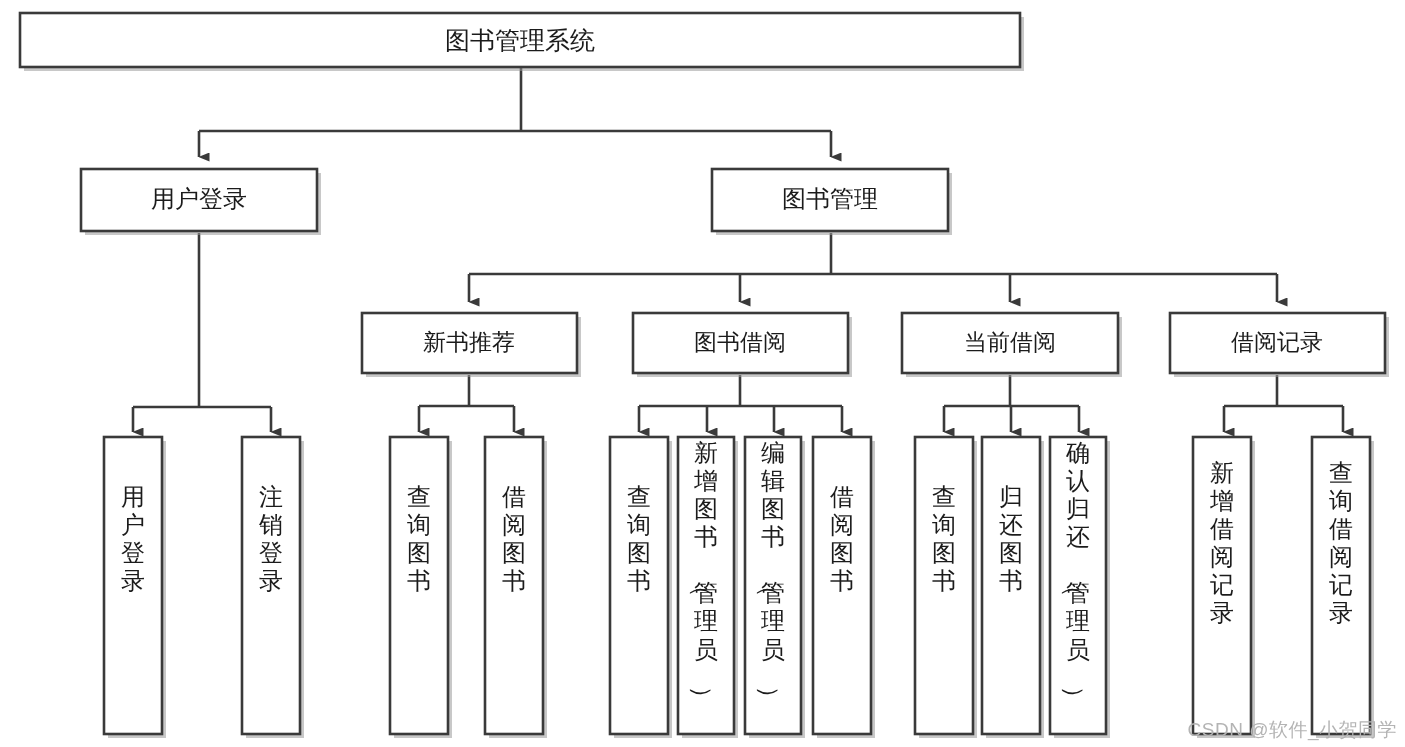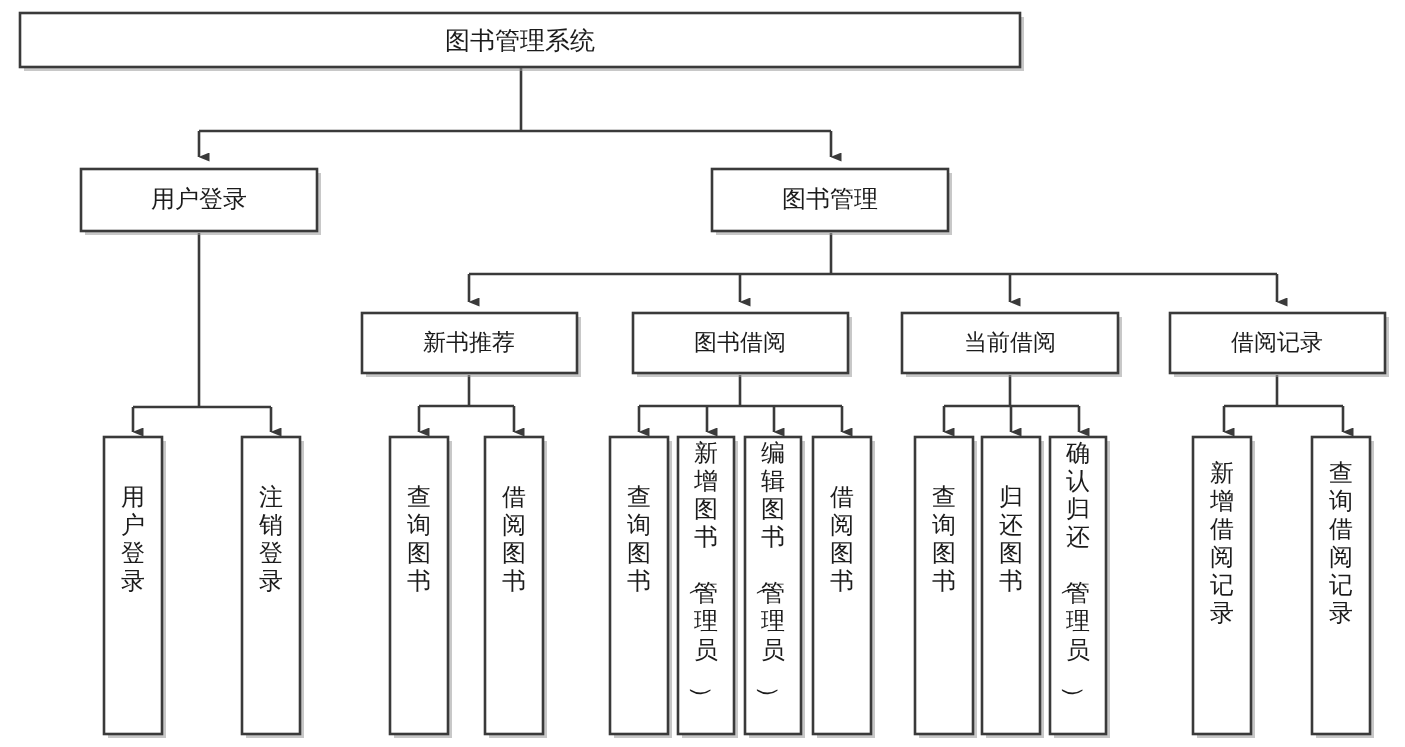--- a/index.html
+++ b/index.html
@@ -235,13 +235,14 @@
       <text class="leaf-label" x="1222" y="481"><tspan x="1222" dy="0">新</tspan><tspan x="1222" dy="1.17em">增</tspan><tspan x="1222" dy="1.17em">借</tspan><tspan x="1222" dy="1.17em">阅</tspan><tspan x="1222" dy="1.17em">记</tspan><tspan x="1222" dy="1.17em">录</tspan></text>
     </g>
 
     <g>
       <rect class="node-shadow" x="1316" y="441" width="58" height="297"></rect>
       <rect class="node-rect" x="1312" y="437" width="58" height="297"></rect>
       <text class="leaf-label" x="1341" y="481"><tspan x="1341" dy="0">查</tspan><tspan x="1341" dy="1.17em">询</tspan><tspan x="1341" dy="1.17em">借</tspan><tspan x="1341" dy="1.17em">阅</tspan><tspan x="1341" dy="1.17em">记</tspan><tspan x="1341" dy="1.17em">录</tspan></text>
     </g>
   </svg>
 
+  <div class="watermark">CSDN @软件_小贺同学</div>
 </div>
 
 </body></html>

